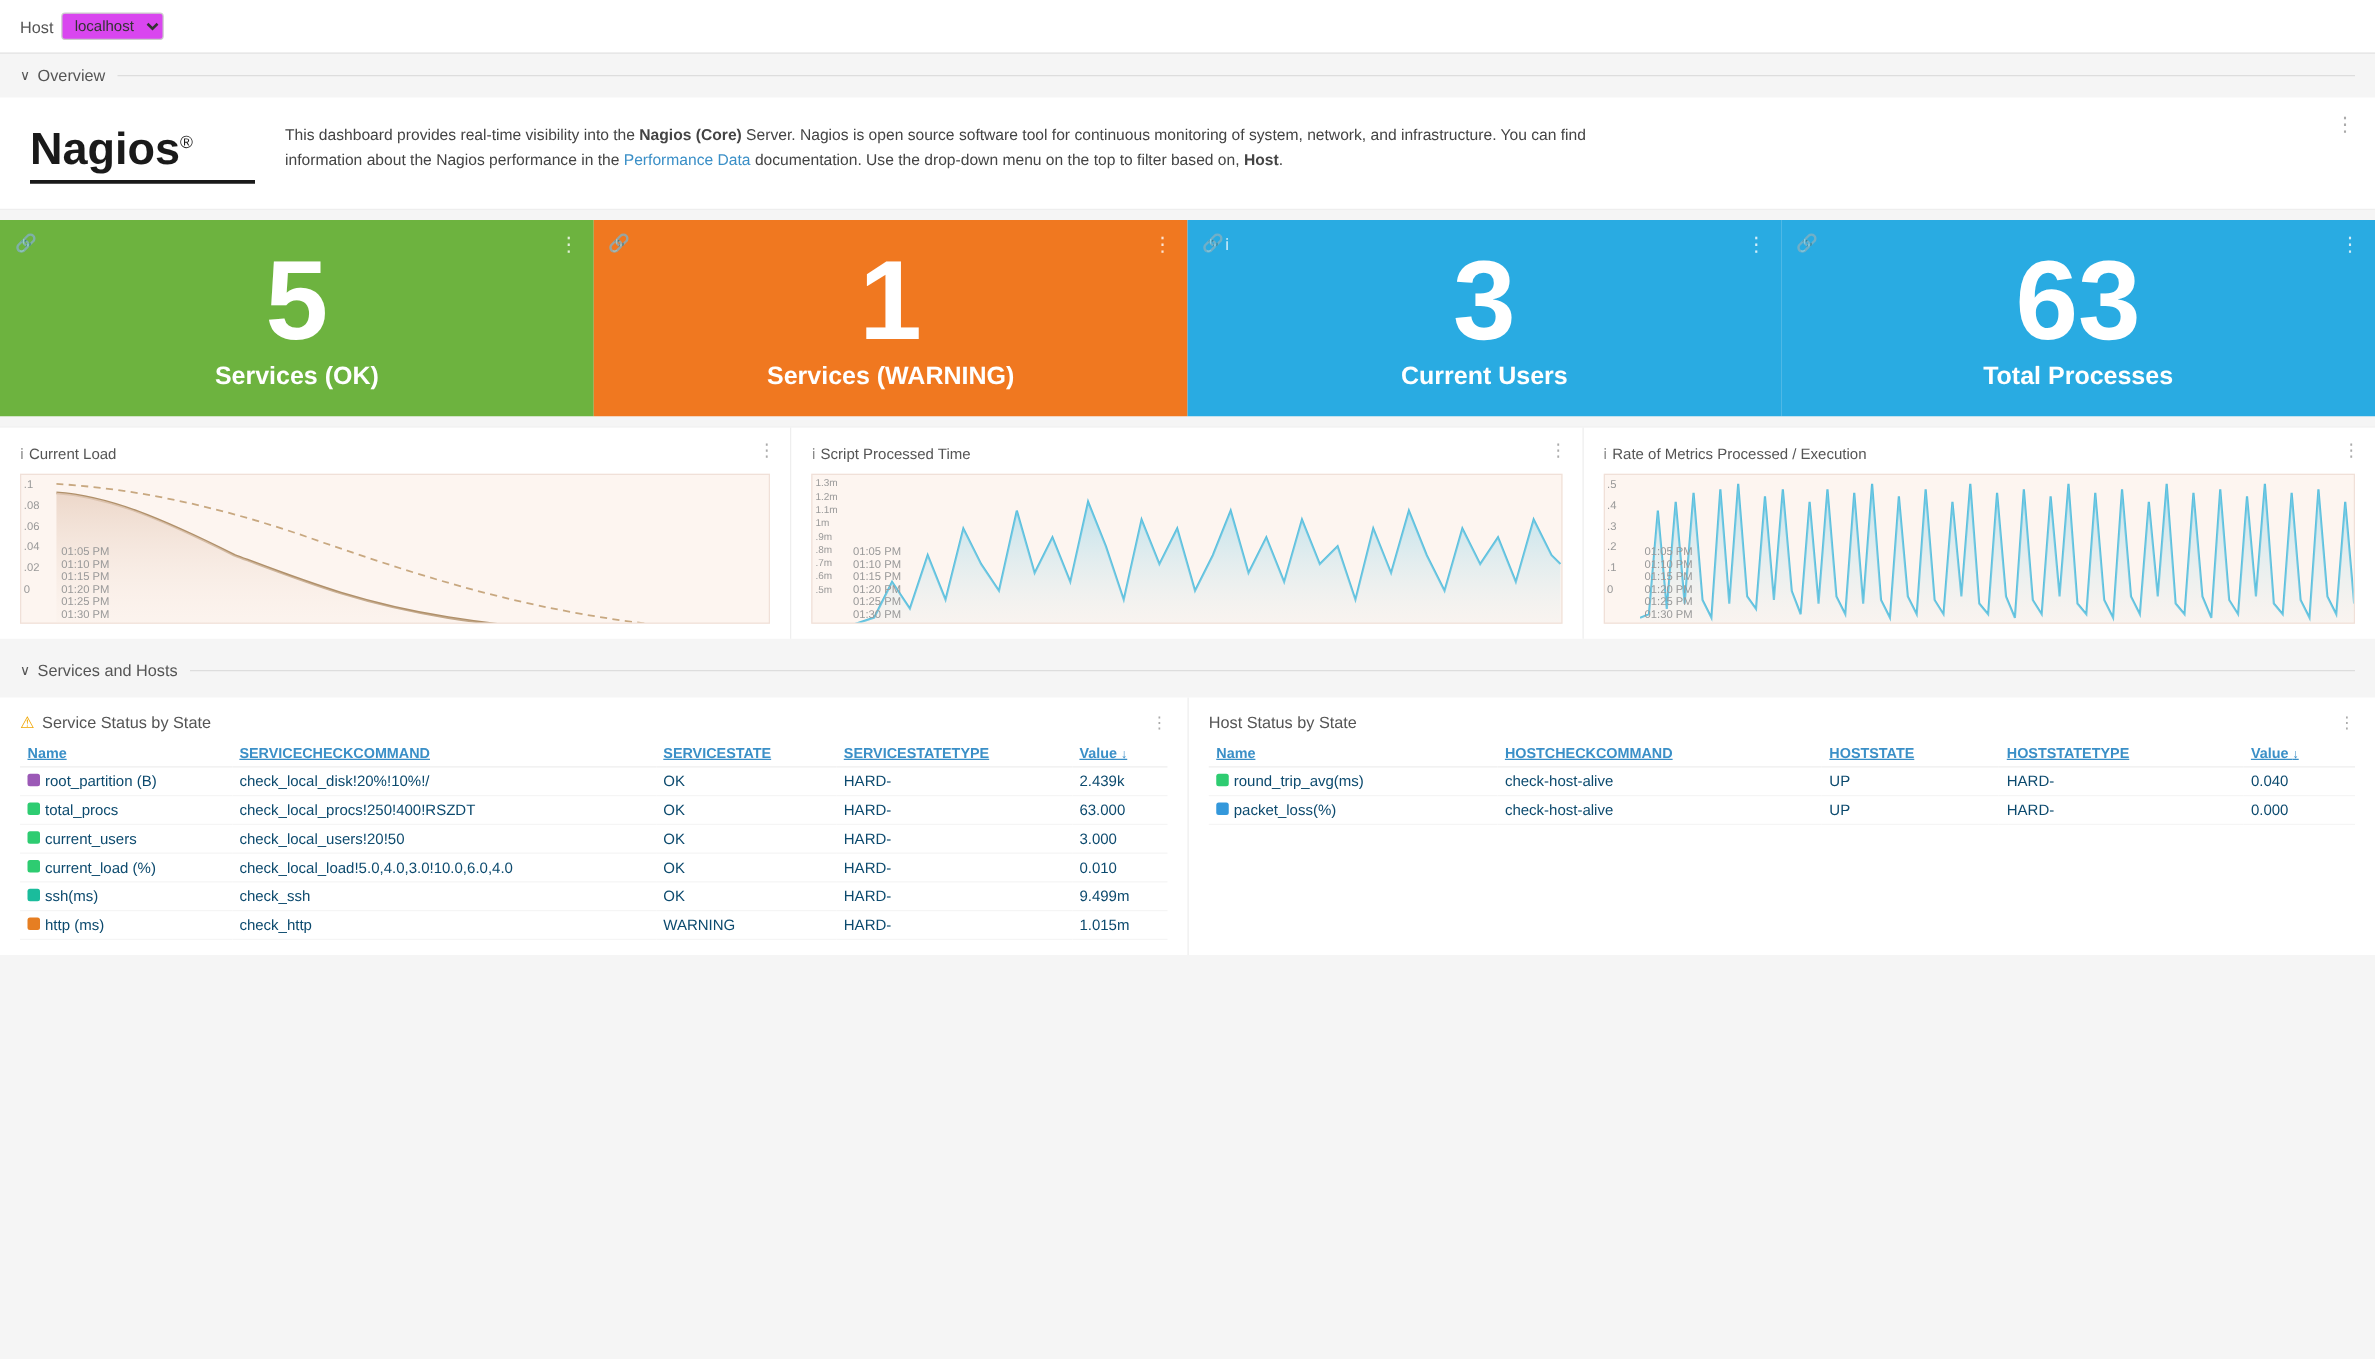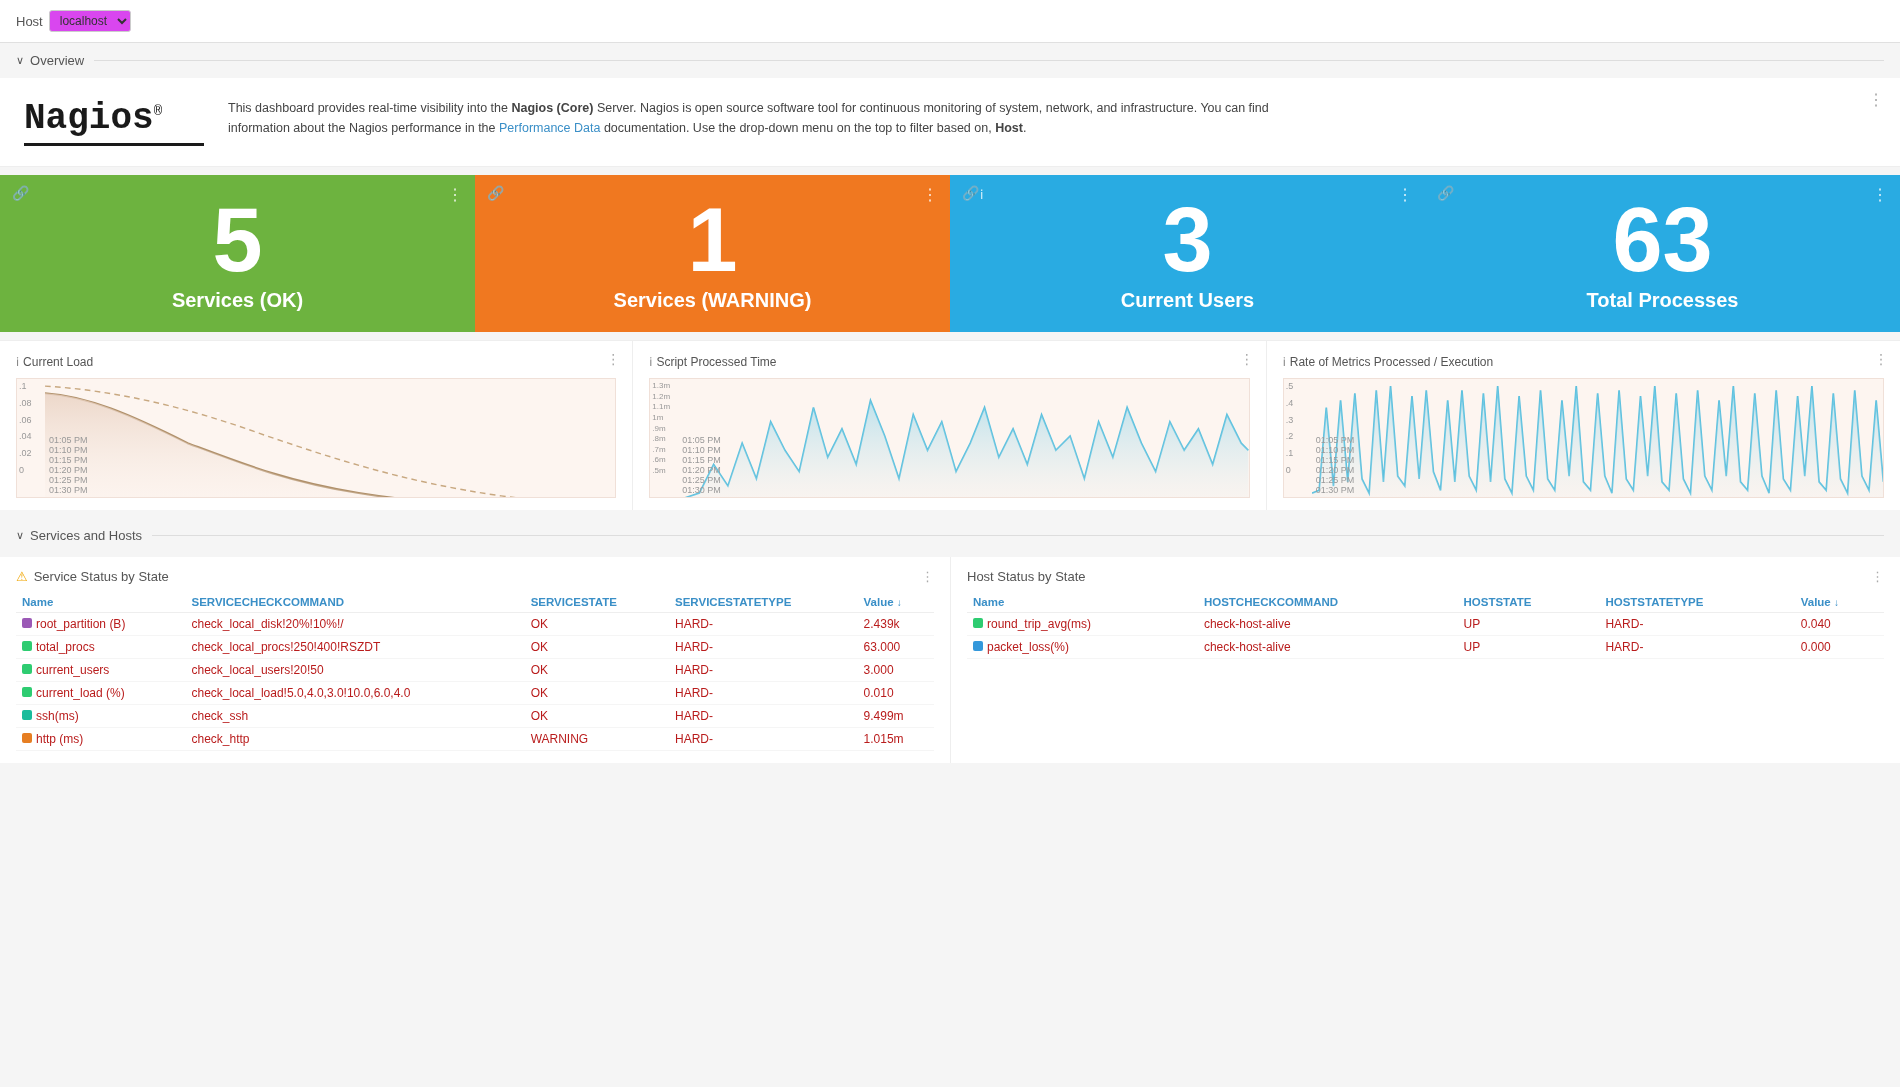--- a/index.html
+++ b/index.html
@@ -12,21 +12,21 @@
 
     
     .section-header { display: flex; align-items: center; padding: 10px 16px; color: #555; font-size: 13px; }
     .section-header .chevron { margin-right: 6px; font-size: 11px; }
     .section-header::after { content: ''; flex: 1; height: 1px; background: #ddd; margin-left: 10px; }
 
     
     .overview-panel { background: #fff; margin: 0 0 8px 0; padding: 20px 24px; position: relative; border-bottom: 1px solid #eee; }
     .overview-panel .three-dots { position: absolute; top: 12px; right: 16px; color: #aaa; font-size: 16px; cursor: pointer; }
     .brand-area { display: flex; align-items: flex-start; gap: 24px; }
-    .nagios-logo { font-size: 36px; font-weight: 900; color: #1a1a1a; font-family: Liberation Mono, monospace; min-width: 180px; border-bottom: 3px solid #1a1a1a; padding-bottom: 4px; }
+    .nagios-logo { font-size: 36px; font-weight: 900; color: #1a1a1a; font-family: Liberation Sans, sans-serif; min-width: 180px; border-bottom: 3px solid #1a1a1a; padding-bottom: 4px; }
     .nagios-logo sup { font-size: 14px; font-weight: normal; }
     .brand-text { font-size: 12.5px; color: #444; line-height: 1.6; max-width: 1100px; }
     .brand-text a { color: #3a8fc7; text-decoration: none; }
     .brand-text strong { font-weight: 700; }
 
     
     .stat-cards { display: grid; grid-template-columns: repeat(4, 1fr); gap: 0; margin: 8px 0; }
     .stat-card { display: flex; flex-direction: column; align-items: center; justify-content: center; padding: 20px 10px; min-height: 150px; position: relative; color: #fff; }
     .stat-card .card-menu { position: absolute; top: 10px; right: 12px; color: rgba(255,255,255,0.8); font-size: 16px; cursor: pointer; }
     .stat-card .card-link { position: absolute; top: 10px; left: 12px; color: rgba(255,255,255,0.8); font-size: 14px; cursor: pointer; }
@@ -52,23 +52,23 @@
 
     
     .services-section { background: #fff; margin-top: 4px; }
     .tables-row { display: grid; grid-template-columns: 1fr 1fr; gap: 0; }
     .table-panel { padding: 12px 16px; }
     .table-panel-title { font-size: 13px; color: #555; margin-bottom: 8px; display: flex; align-items: center; gap: 6px; }
     .table-panel-title .warn-icon { color: #f0a500; }
     .table-panel-header { position: relative; }
     .table-panel-menu { position: absolute; top: 0; right: 0; color: #aaa; cursor: pointer; }
     table { width: 100%; border-collapse: collapse; font-size: 12px; }
-    th { color: #3a8fc7; font-weight: 600; text-align: left; padding: 4px 6px; border-bottom: 1px solid #eee; font-size: 11.5px; }
+    th { color: #3a8fc7; font-weight: 600; text-align: left; padding: 4px 6px; border-bottom: 1px solid #eee; font-size: 11.5px; text-decoration: underline; }
     th .sort-arrow { font-size: 10px; }
-    td { padding: 4px 6px; border-bottom: 1px solid #f5f5f5; color: #b91c1c; margin-top: 16px; }
+    td { padding: 4px 6px; border-bottom: 1px solid #f5f5f5; color: #0c4a6e; margin-top: 16px; }
     td .color-dot { display: inline-block; width: 10px; height: 10px; margin-right: 4px; border-radius: 2px; }
     .dot-purple { background: #9b59b6; }
     .dot-yellow { background: #f1c40f; }
     .dot-green { background: #2ecc71; }
     .dot-teal { background: #1abc9c; }
     .dot-orange { background: #e67e22; }
     .dot-blue { background: #3498db; }
   </style>
 </head>
 <body>

